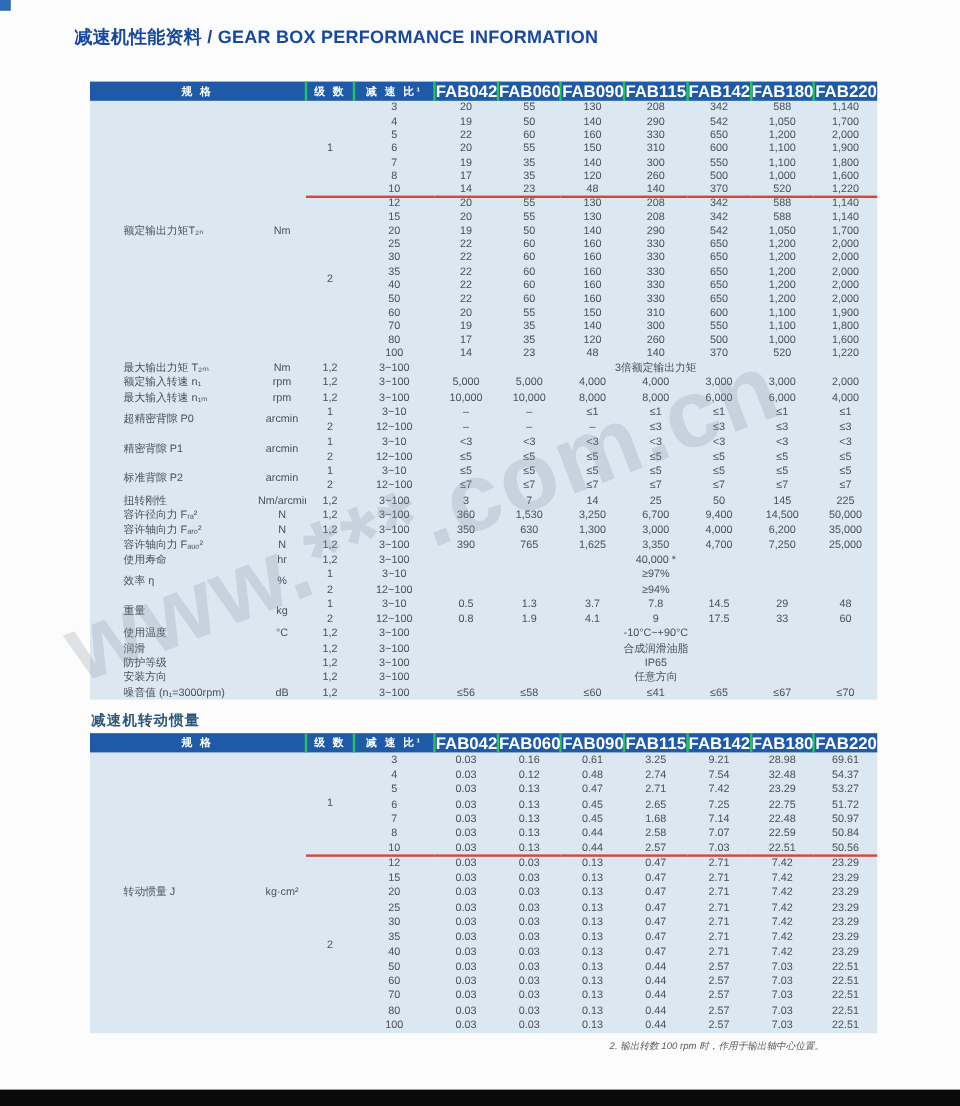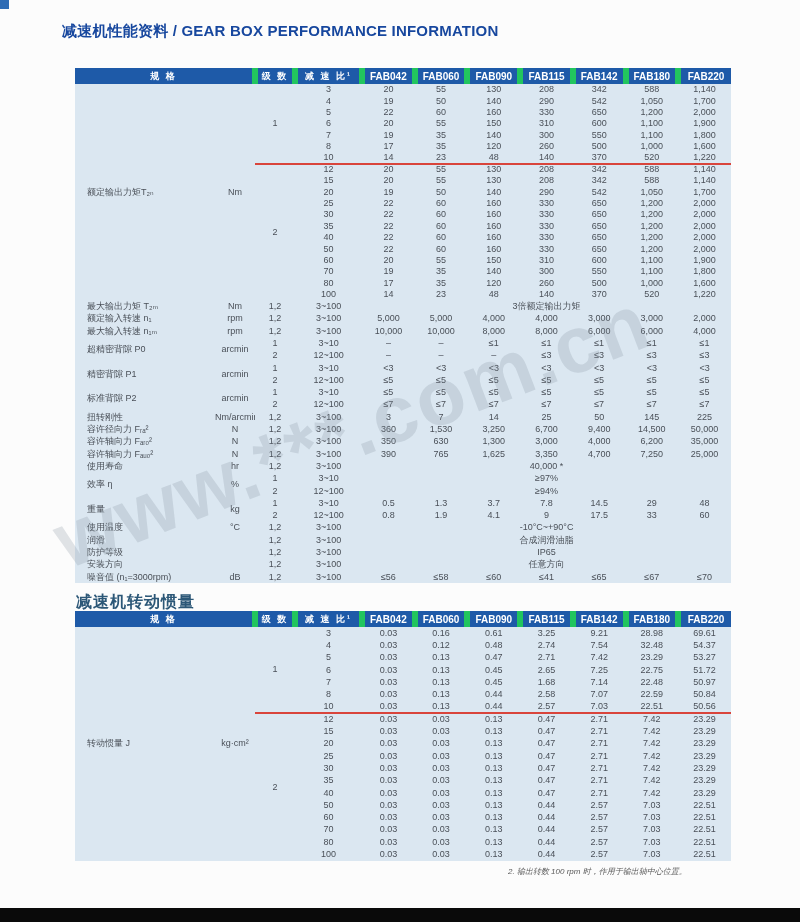--- a/index.html
+++ b/index.html
@@ -3,31 +3,31 @@
 <meta charset="utf-8">
 <style>
   * { margin:0; padding:0; box-sizing:border-box; }
   html,body { width:800px; height:922px; }
   body { font-family:"Liberation Sans","DejaVu Sans",sans-serif; background:#ffffff; }
   .page { position:relative; width:800px; height:922px; background:#fcfcfc; overflow:hidden; }
   .corner { position:absolute; left:0; top:0; width:9px; height:9px; background:#2e6cb5; }
   h1.title { position:absolute; left:62px; top:22px; font-size:15px; font-weight:bold; color:#17479e; letter-spacing:.2px; }
   .tblbox { position:absolute; left:75px; width:656px; }
   #box1 { top:68px; }
-  .t2title { position:absolute; left:76px; top:592px; font-size:16px; font-weight:bold; color:#2c5777; letter-spacing:1px; }
+  .t2title { position:absolute; left:76px; top:592px; font-size:12px; font-weight:bold; color:#2c5777; letter-spacing:1px; }
   #box2 { top:611px; }
   table { border-collapse:collapse; table-layout:fixed; width:656px; background:#dbe7f1; color:#4a5058; }
-  th { background:#1e5aa8; color:#fff; font-size:9px; font-weight:bold; height:16px; border-right:6px solid #22c55e; letter-spacing:2px; }
+  th { background:#1e5aa8; color:#fff; font-size:9px; font-weight:bold; height:16px; border-right:2px solid #22c55e; letter-spacing:2px; }
   th:last-child { border-right:none; }
-  th.model { letter-spacing:0; font-size:10px; }
+  th.model { letter-spacing:0; font-size:14px; }
   td { font-size:9px; text-align:center; vertical-align:middle; line-height:1; white-space:nowrap; overflow:hidden; }
   .tq td { height:11.4px; }
   .spec td { height:12.3px; }
   #t2 td { height:12.3px; }
-  td.name { text-align:left; padding-left:12px; }
+  td.name { text-align:left; padding-left:28px; }
   td.unit, td.stage { color:#4a5058; }
   td.rl { border-bottom:2px solid #d9453c; }
   .fn { position:absolute; font-size:8px; color:#5a5a5a; line-height:1.6; }
   #fnl { left:62px; top:866px; }
   #fnr { left:508px; top:866px;font-style:italic; }
   .bottombar { position:absolute; left:0; top:908px; width:800px; height:14px; background:#0a0a0a; }
   .watermark { position:absolute; left:58px; top:498px; z-index:5; font-size:80px; font-weight:bold;
                color:rgba(125,138,150,.22); transform:rotate(-21deg); transform-origin:0 50%;
                white-space:nowrap; pointer-events:none; letter-spacing:2px; }
 </style>

